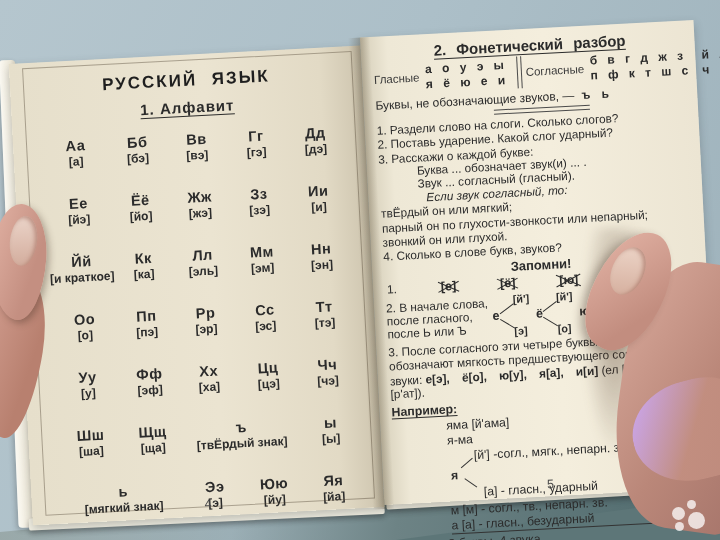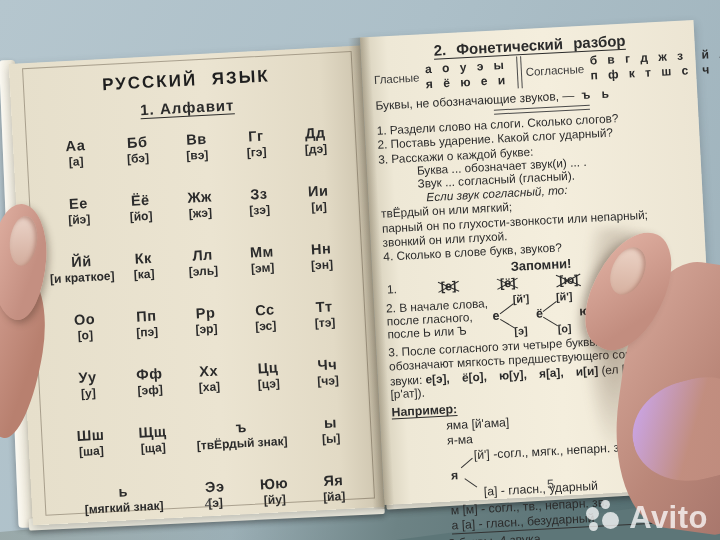--- a/index.html
+++ b/index.html
@@ -420,15 +420,14 @@
     <div class="hr-nail"></div>
   </div>
 
   <div class="watermark">
     <span class="wm-logo">
         <i class="wm-c1"></i>
         <i class="wm-c2"></i>
         <i class="wm-c3"></i>
         <i class="wm-c4"></i>
       </span>
-    <span class="wm-text">Avito</span>
   </div>
 </div>
 
 </body></html>

